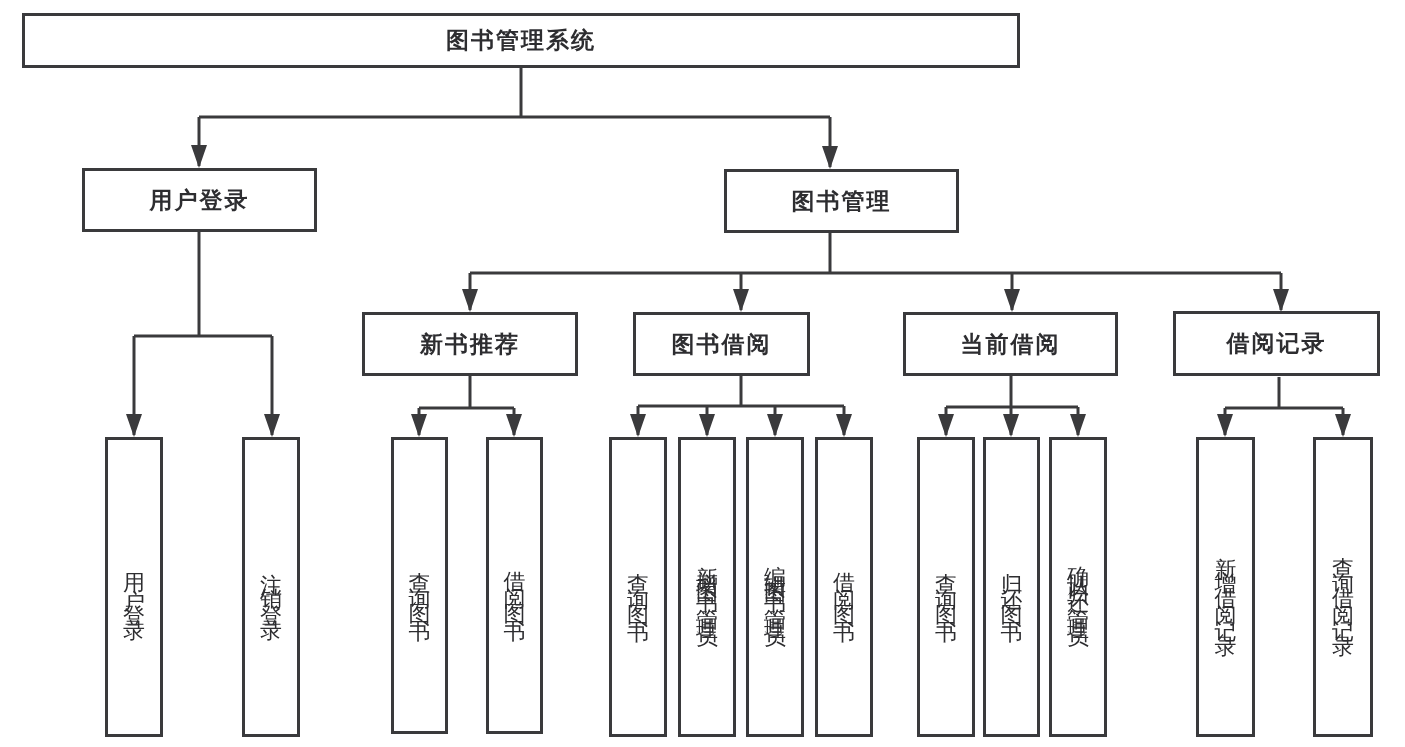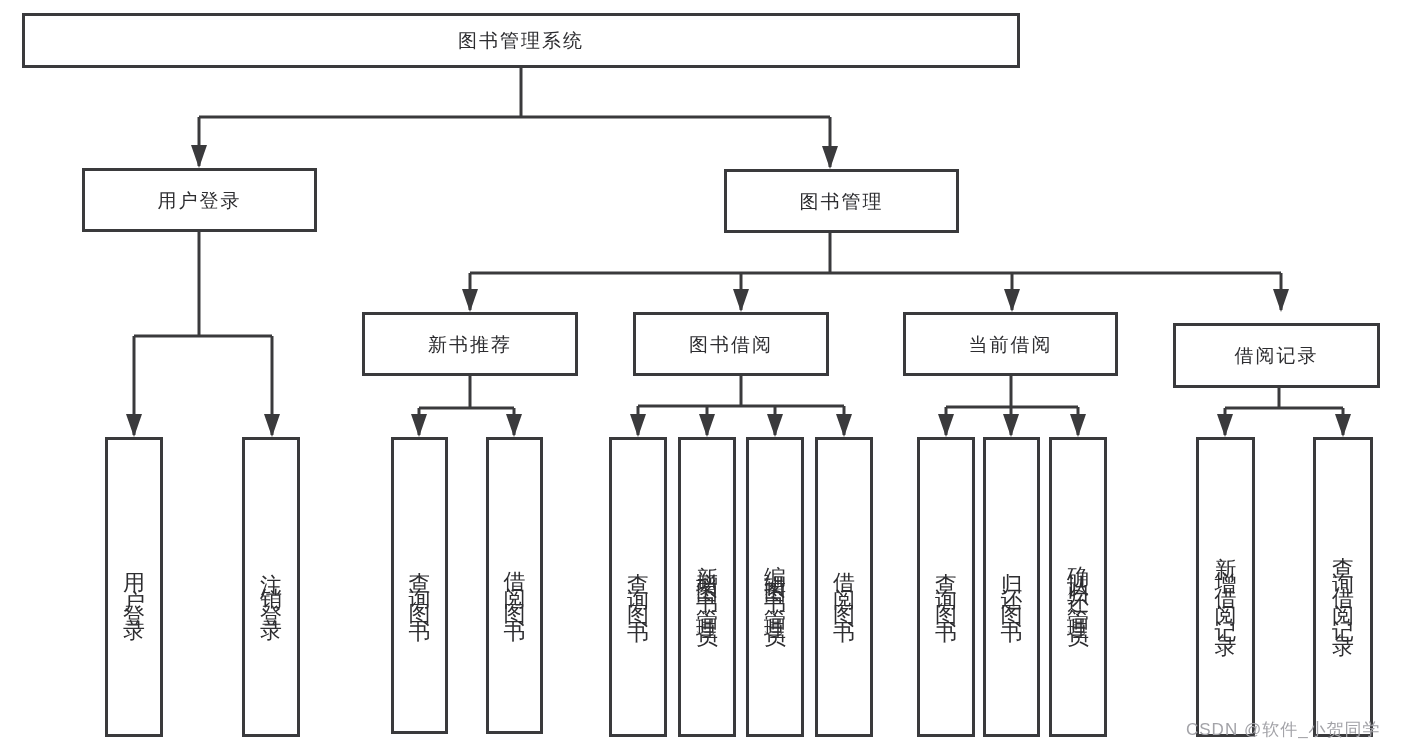--- a/index.html
+++ b/index.html
@@ -23,24 +23,25 @@
     pointer-events:none;
   }
   .node{
     position:absolute;
     background:var(--boxbg);
     border:3px solid var(--line);
     display:flex;align-items:center;justify-content:center;
     color:var(--text);
   }
   .node.horiz span{
-    font-size:19px;
+    font-size:23px;
     letter-spacing:2px;
     white-space:nowrap;
     line-height:1;
+    font-weight:bold;
   }
   .node.vert span{
     writing-mode:vertical-rl;
     text-orientation:mixed;
     font-size:22px;
     white-space:nowrap;
     line-height:1;
   }
   .watermark{
     position:absolute;
@@ -115,27 +116,27 @@
       </div>
       <div class="node horiz" style="left: 82px; top: 168px; width: 235px; height: 64px;">
         <span>用户登录</span>
       </div>
       <div class="node horiz" style="left: 712px; top: 169px; width: 235px; height: 64px; margin-left: 12px;">
         <span>图书管理</span>
       </div>
       <div class="node horiz" style="left: 362px; top: 312px; width: 216px; height: 64px; text-align: center;">
         <span>新书推荐</span>
       </div>
-      <div class="node horiz" style="left: 633px; top: 312px; width: 196px; height: 64px;">
+      <div class="node horiz" style="left: 633px; top: 312px; width: 177px; height: 64px;">
         <span>图书借阅</span>
       </div>
       <div class="node horiz" style="left: 903px; top: 312px; width: 215px; height: 64px;">
         <span>当前借阅</span>
       </div>
-      <div class="node horiz" style="left: 1173px; top: 323px; width: 207px; height: 65px; text-align: right;">
+      <div class="node horiz" style="left: 1173px; top: 311px; width: 207px; height: 65px; text-align: right;">
         <span>借阅记录</span>
       </div>
       <div class="node vert" style="left: 105px; top: 437px; width: 58px; height: 300px;">
         <span style="letter-spacing: 16px;">用户登录</span>
       </div>
       <div class="node vert" style="left: 242px; top: 437px; width: 58px; height: 300px;">
         <span style="letter-spacing: 16px;">注销登录</span>
       </div>
       <div class="node vert" style="left: 391px; top: 437px; width: 57px; height: 297px;">
         <span style="letter-spacing: 16px;">查询图书</span>
@@ -164,14 +165,13 @@
       <div class="node vert" style="left: 1049px; top: 437px; width: 58px; height: 300px;">
         <span style="letter-spacing: 8.66667px;">确认归还（管理员）</span>
       </div>
       <div class="node vert" style="left: 1196px; top: 437px; width: 59px; height: 300px;">
         <span style="letter-spacing: 16px;">新增借阅记录</span>
       </div>
       <div class="node vert" style="left: 1313px; top: 437px; width: 60px; height: 300px;">
         <span style="letter-spacing: 16px;">查询借阅记录</span>
       </div>
     </div>
-  <div class="watermark" id="watermark" style="left: 1186px; top: 718px;">CSDN @软件_小贺同学</div>
 </div>
 
 </body></html>

